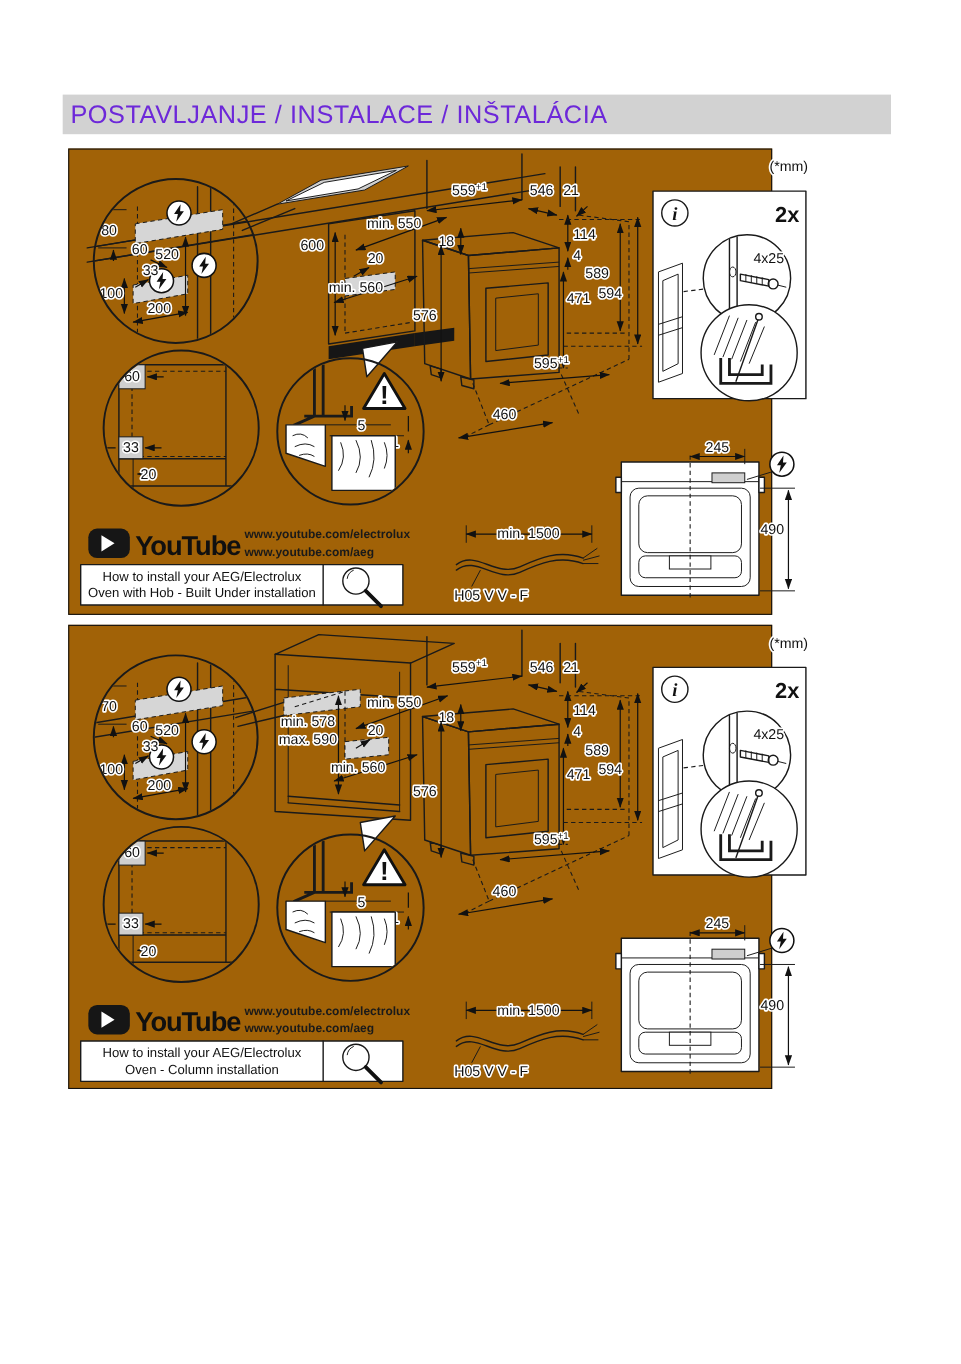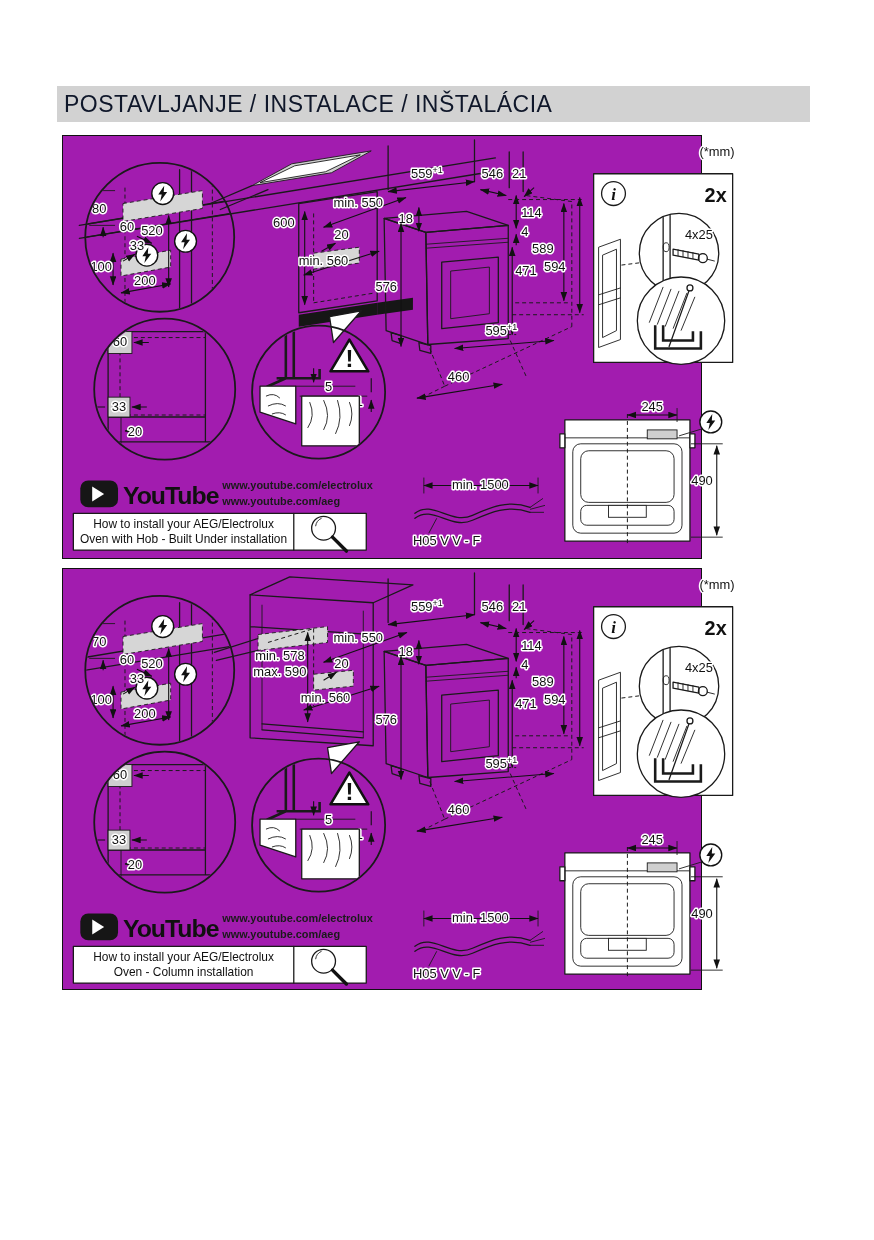--- a/index.html
+++ b/index.html
@@ -1,19 +1,19 @@
 <!DOCTYPE html>
 <html><head>
 <meta charset="utf-8">
 <style>
   html,body{margin:0;padding:0}
   body{width:874px;height:1240px;position:relative;background:#fff;font-family:"Liberation Sans",sans-serif}
   .titlebar{position:absolute;left:57px;top:86px;width:753px;height:36px;background:#d2d2d2;display:flex;align-items:center}
-  .titlebar span{font-size:23px;color:#0f172a;padding-left:7px;letter-spacing:.5px;white-space:nowrap}
-  .panel{position:absolute;left:62px;width:640px;border:1.6px solid #111;background:#a21caf;box-sizing:border-box}
+  .titlebar span{font-size:23px;color:#6d28d9;padding-left:7px;letter-spacing:.5px;white-space:nowrap}
+  .panel{position:absolute;left:62px;width:640px;border:1.6px solid #111;background:#a16207;box-sizing:border-box}
   #panel1{top:135px;height:424px}
   #panel2{top:568px;height:422px}
   svg{display:block}
   .s{stroke:#1a1a1a;stroke-width:1.3;fill:none;stroke-linecap:round;stroke-linejoin:round}
   .s2{stroke:#1a1a1a;stroke-width:2.6;fill:none;stroke-linecap:square}
   .sthin{stroke:#1a1a1a;stroke-width:.9;fill:none}
   .dashf{stroke:#1a1a1a;stroke-width:1;fill:none;stroke-dasharray:4 3}
   .gz{fill:#cfcfcf;stroke:#1a1a1a;stroke-width:.9}
   .gzd{fill:#d6d6d6;stroke:#1a1a1a;stroke-width:.9;stroke-dasharray:4 3}
   .blk{fill:#161616;stroke:none}

